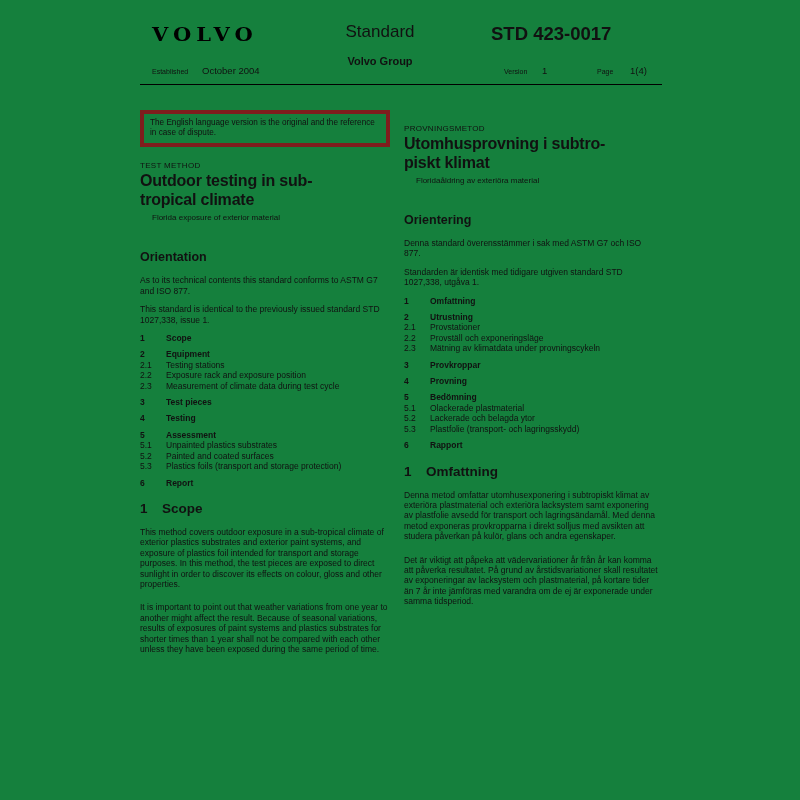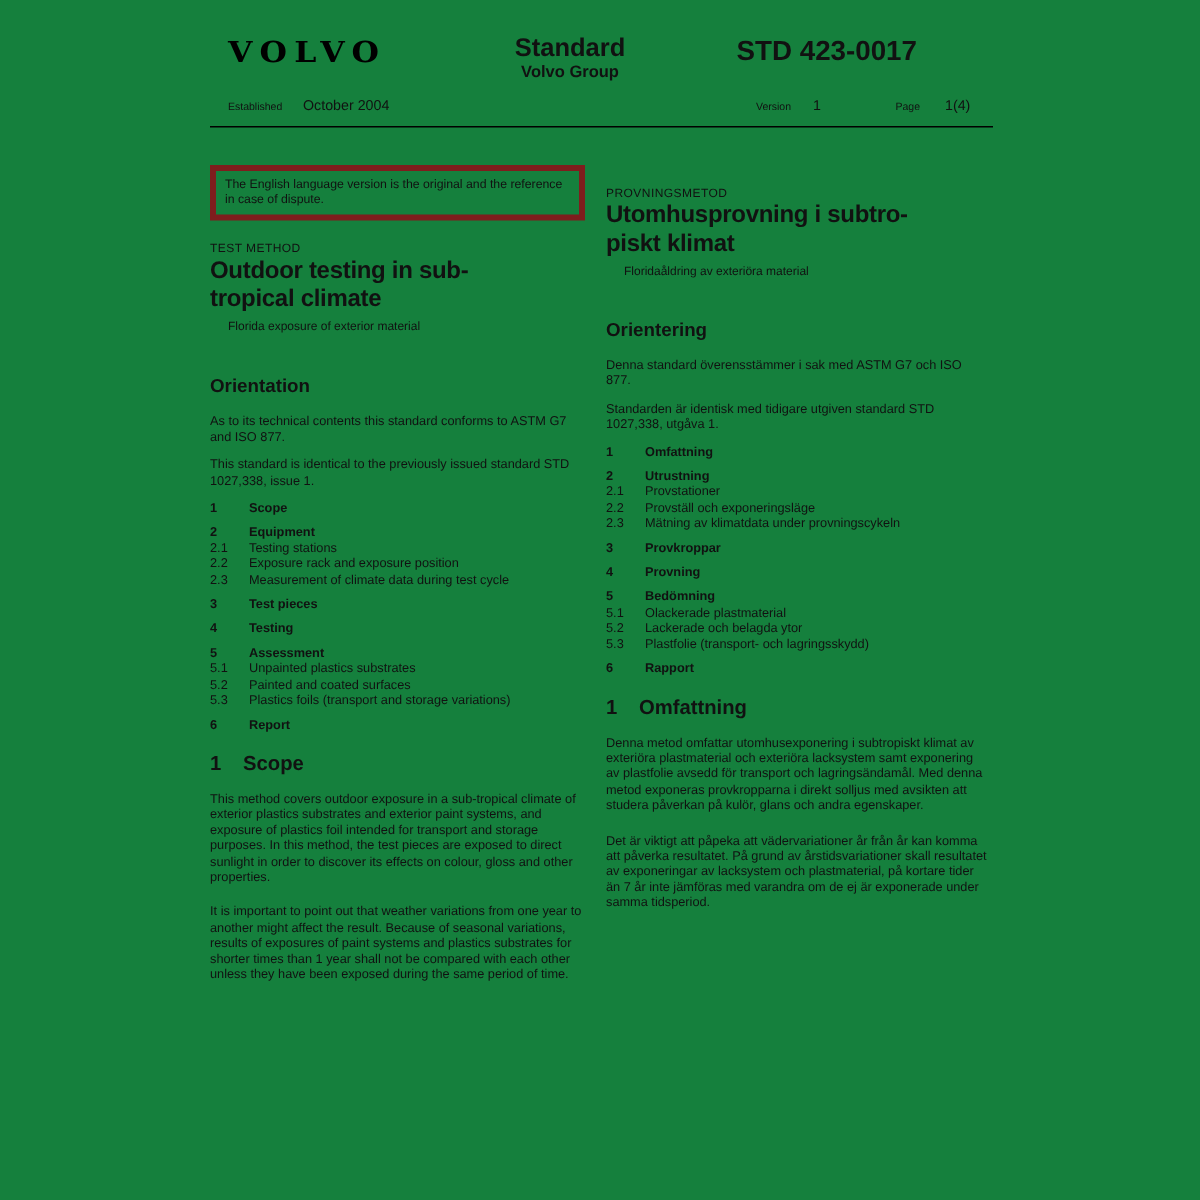--- a/index.html
+++ b/index.html
@@ -39,22 +39,22 @@
     transform-origin: left top;
     color: #000;
     white-space: nowrap;
   }
   .hdr-center {
     position: absolute;
     left: 160px; top: 4px;
     width: 160px;
     text-align: center;
   }
-  .doc-type { font-size: 17px; font-weight: bold; line-height: 19px; }
-  .org-name { font-size: 11px; font-weight: bold; line-height: 13px; margin-top: 1px; }
+  .doc-type { font-size: 17px; font-weight: normal; line-height: 19px; }
+  .org-name { font-size: 11px; font-weight: bold; line-height: 13px; margin-top: 14px; }
   .doc-number {
     position: absolute;
     left: 351px; top: 5px;
     font-size: 18.5px;
     font-weight: bold;
     white-space: nowrap;
   }
   .meta-row { position: absolute; left: 0; top: 46px; width: 100%; height: 14px; }
   .meta-row span { position: absolute; white-space: nowrap; }
   .lbl-small { font-size: 7px; }
@@ -210,21 +210,21 @@
             <span class="toc-label">Unpainted plastics substrates</span>
           </div>
 
           <div class="toc-row">
             <span class="toc-num">5.2</span>
             <span class="toc-label">Painted and coated surfaces</span>
           </div>
 
           <div class="toc-row">
             <span class="toc-num">5.3</span>
-            <span class="toc-label">Plastics foils (transport and storage variations)</span>
+            <span class="toc-label">Plastics foils (transport and storage protection)</span>
           </div>
 
           <div class="toc-row bold gap">
             <span class="toc-num">6</span>
             <span class="toc-label">Report</span>
           </div>
         </div>
 
       <div class="section-head">
         <span class="sec-num">1</span>

